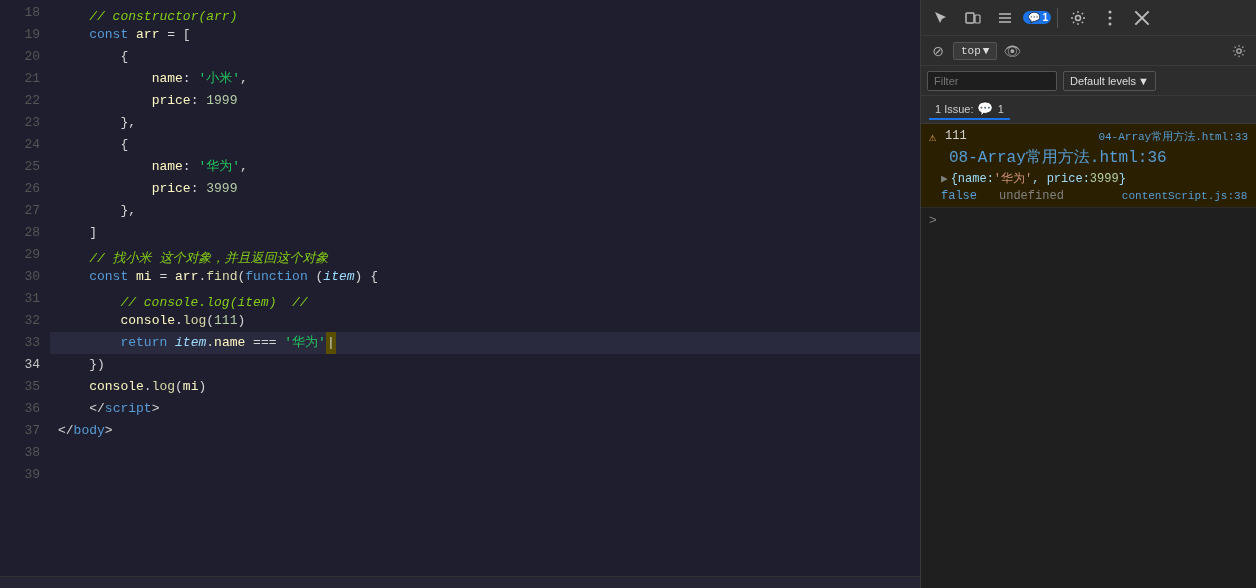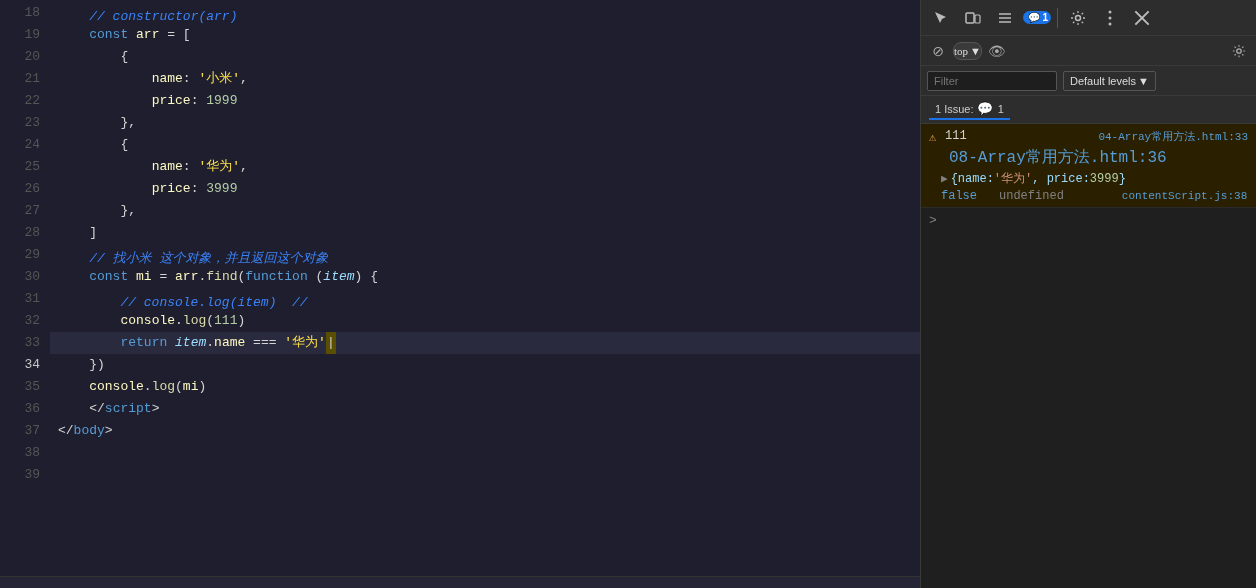--- a/index.html
+++ b/index.html
@@ -71,23 +71,23 @@
     
     .editor-scrollbar {
       height: 12px;
       background: #252535;
       border-top: 1px solid #333;
     }
 
     
     .kw { color: #569cd6; }         
     .var { color: #fef9c3; }        
-    .str { color: #fde047; }        
+    .str { color: #22c55e; }        
     .num { color: #b5cea8; }        
-    .cmt { color: #3b82f6; font-style: italic; margin-top: 8px; } 
+    .cmt { color: #84cc16; font-style: italic; margin-top: 8px; } 
     .fn { color: #dcdcaa; }       
     .punc { color: #d4d4d4; }       
     .tag { color: #569cd6; }        
     .plain { color: #d4d4d4; }
     .italic-var { color: #9cdcfe; font-style: italic; }
 
     
     .devtools-panel {
       width: 336px;
       height: 588px;
@@ -171,24 +171,24 @@
       justify-content: center;
       color: #aaa;
       border-radius: 3px;
       font-size: 12px;
     }
 
     .top-selector {
       background: #3a3a3a;
       color: #ddd;
       border: 1px solid #555;
-      border-radius: 8px;
-      padding: 2px 0;
-      font-size: 11px;
-      font-family: Liberation Serif, serif;
+      border-radius: 2px;
+      padding: 2px 7px;
+      font-size: 11px;
+      font-family: Liberation Mono, monospace;
       cursor: pointer;
       display: flex;
       align-items: center;
       gap: 2px;
     }
 
     .eye-btn {
       width: 22px;
       height: 22px;
       border: none;

